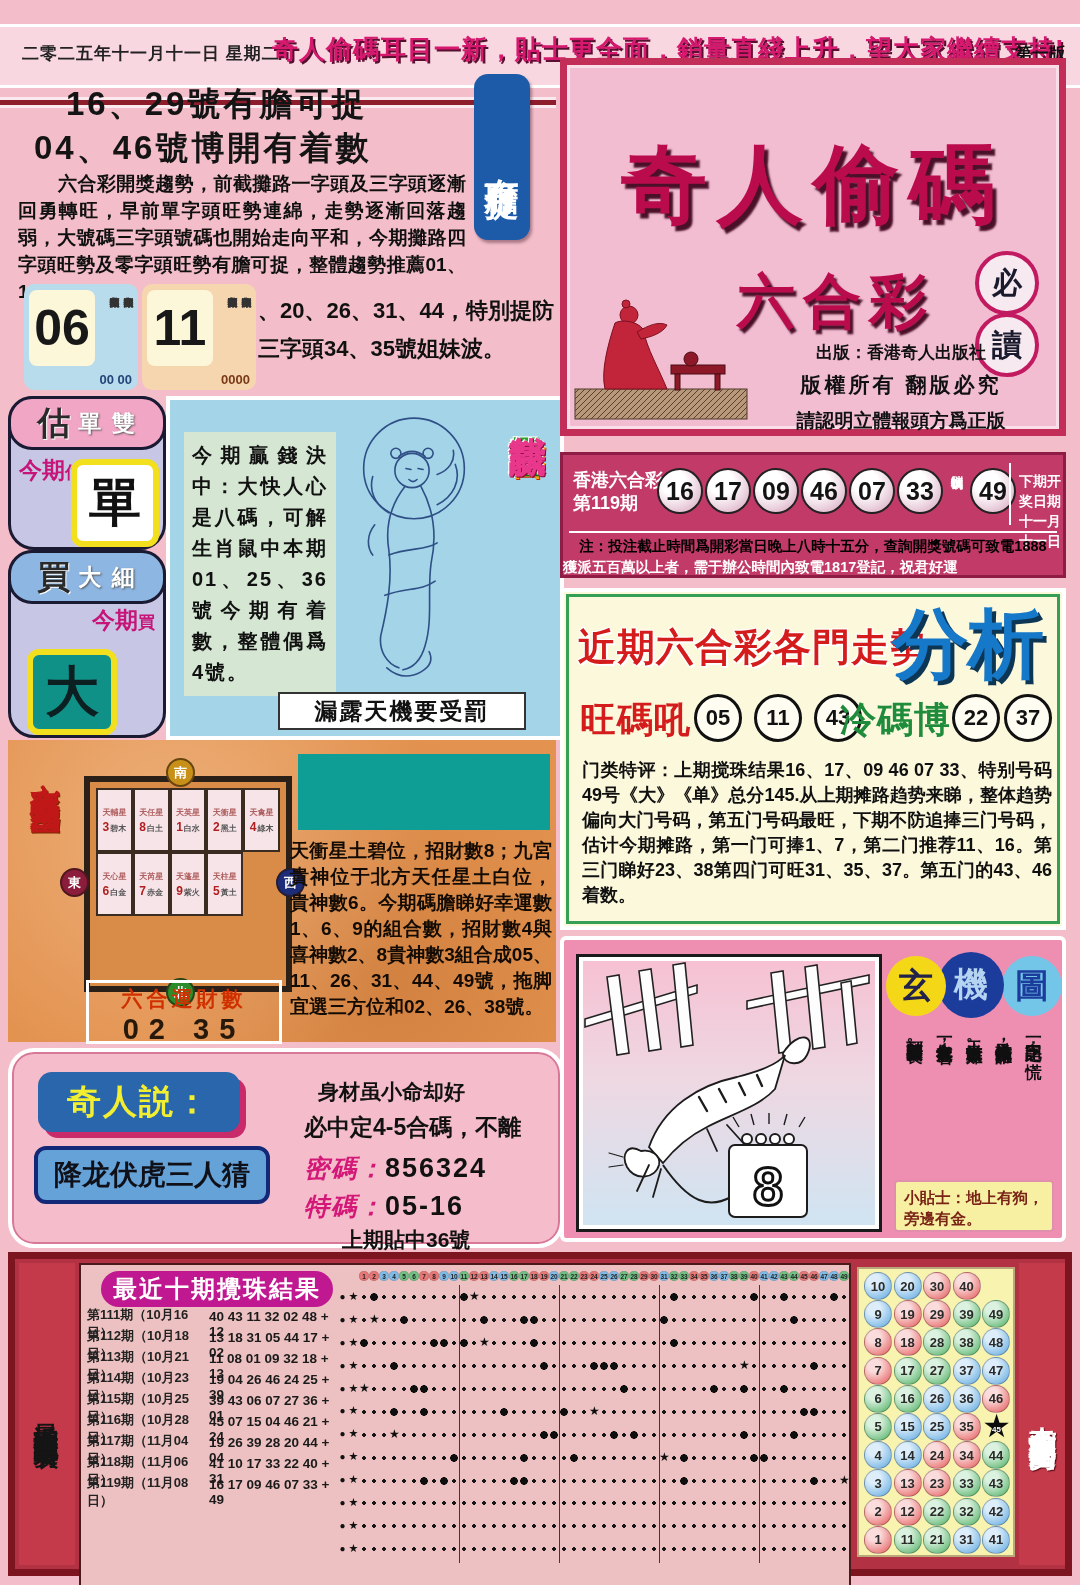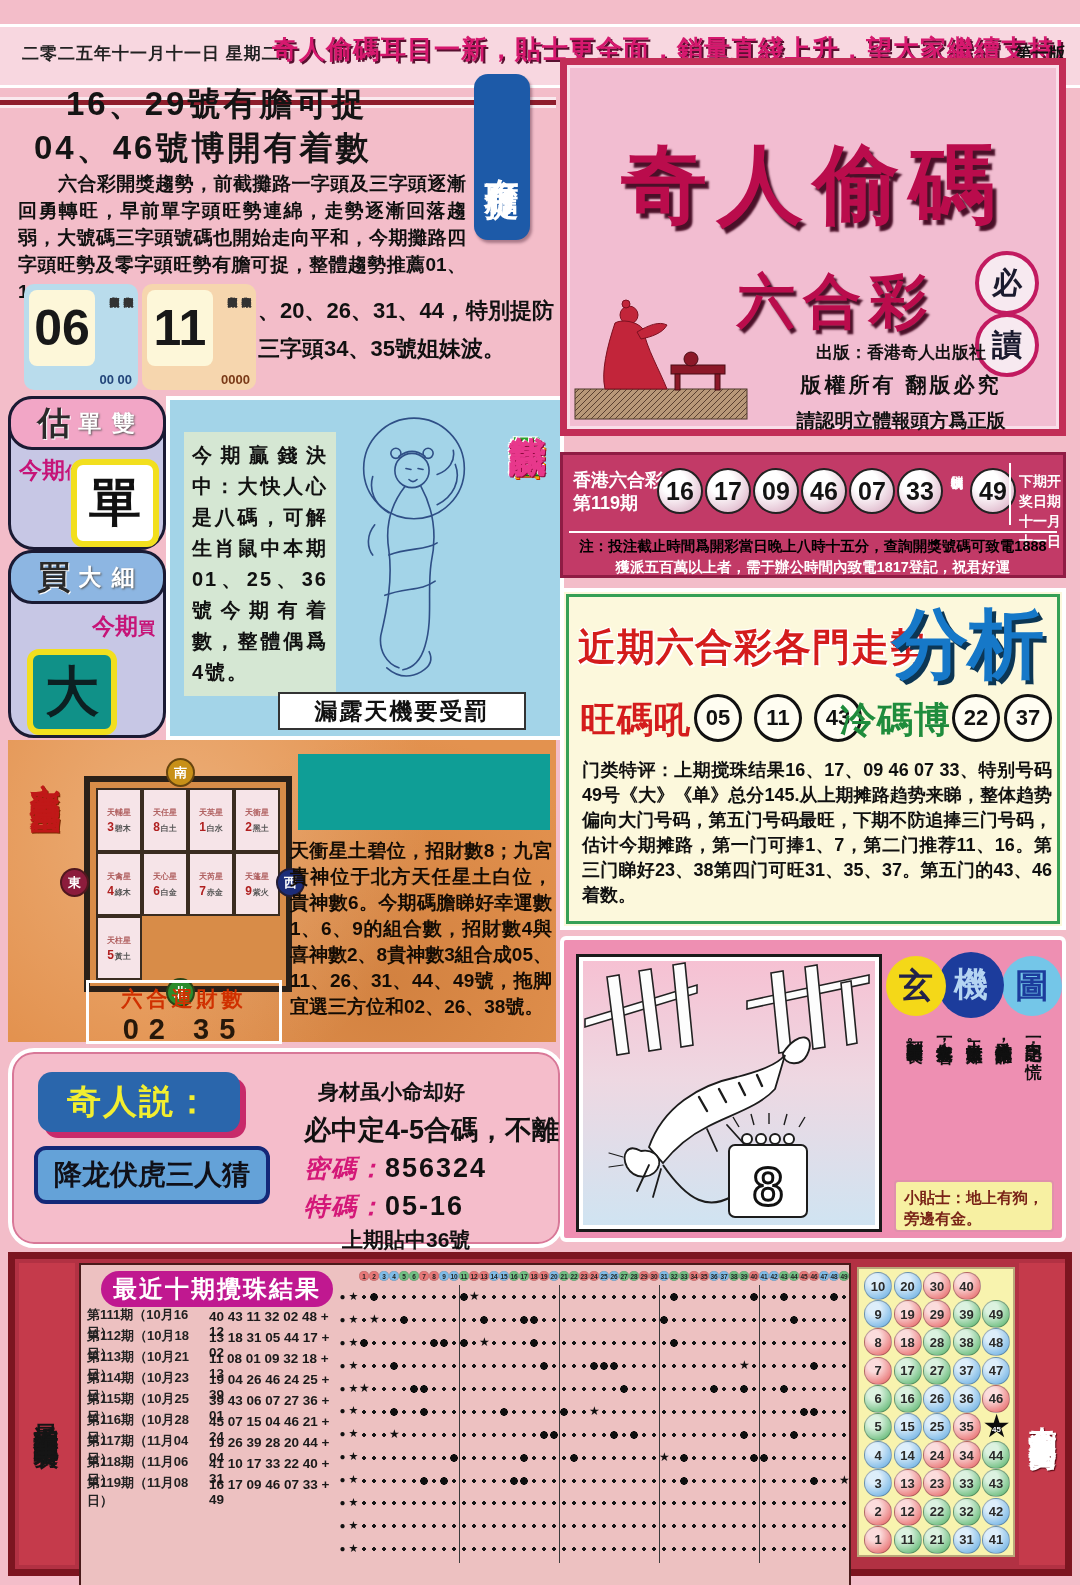--- a/index.html
+++ b/index.html
@@ -34,61 +34,61 @@
 
   
   .gbox{left:8px;width:152px;background:#c7c7e5;border:3px solid #1a1a33;border-radius:26px;}
   #g1{top:396px;height:148px;} #g2{top:550px;height:182px;}
   .ghead{left:-3px;top:-3px;width:152px;height:48px;border:3px solid #1a1a33;border-radius:24px;display:flex;align-items:center;justify-content:center;gap:8px;}
   #g1 .ghead{background:#f2a6c6;} #g2 .ghead{background:#8db6e2;}
   .gbig{font-size:33px;font-weight:900;color:#2a2a2a;text-shadow:1px 1px 0 #fff;}
   .gsmall{font-size:23px;font-weight:900;color:#fff;text-shadow:1px 1px 2px #555;letter-spacing:2px;}
   .gnow{font-size:23px;font-weight:900;color:#c61478;}
   .gnow .sm{font-size:17px;}
-  #g1 .gnow{left:8px;top:56px;} #g2 .gnow{right:8px;top:58px;margin-left:24px;}
+  #g1 .gnow{left:8px;top:56px;} #g2 .gnow{right:8px;top:52px;margin-left:24px;}
   .gval{border:6px solid #f2df1e;border-radius:12px;font-weight:900;}
   #g1 .gval{left:60px;top:60px;width:76px;height:76px;background:#fff;font-size:52px;color:#111;}
   #g2 .gval{left:16px;top:96px;width:78px;height:74px;background:#109188;font-size:54px;color:#0c2022;}
 
   
   #childbox{left:166px;top:396px;width:390px;height:336px;background:#a3d4e8;border:4px solid #fff;}
   .celadon{left:14px;top:32px;width:152px;height:264px;background:#d5e7d3;padding:8px 8px;box-sizing:border-box;font-size:20px;font-weight:bold;line-height:31px;letter-spacing:2px;color:#111;text-align:justify;}
   .childsvg{left:158px;top:4px;width:172px;height:292px;}
   .ctitle{right:8px;top:8px;width:50px;display:flex;flex-direction:column;align-items:center;font-weight:900;}
   .ct1{font-size:37px;color:#f0a312;text-shadow:1px 1px 0 #c03000,-1px -1px 0 #fff;}
   .ct2{font-size:37px;color:#2ca42c;text-shadow:1px 1px 0 #0a5a0a,-1px -1px 0 #fff;}
   .ct3{font-size:37px;color:#e8388c;text-shadow:1px 1px 0 #8c0a3c,-1px -1px 0 #fff;}
   .ccaption{left:108px;bottom:6px;width:244px;height:34px;background:#fff;border:2px solid #333;font-size:23px;font-weight:900;color:#111;letter-spacing:2px;}
 
   
   #palace{left:8px;top:740px;width:548px;height:302px;background:#e3924f;
           background-image:radial-gradient(circle at 30% 30%,rgba(255,230,200,.35),rgba(0,0,0,0) 60%),radial-gradient(circle at 70% 80%,rgba(160,80,20,.25),rgba(0,0,0,0) 55%);}
   .ptitle{left:16px;top:20px;height:268px;font-size:30px;font-weight:900;color:#c01818;letter-spacing:3px;text-shadow:1px 1px 0 #7a2a00;}
-  .pgridwrap{left:76px;top:36px;width:184px;height:192px;border:6px solid #2a2018;background:#d88c48;padding:6px;box-sizing:content-box;display:grid;grid-template-columns:repeat(4,1fr);grid-template-rows:repeat(3,1fr);}
+  .pgridwrap{left:76px;top:36px;width:184px;height:192px;border:6px solid #2a2018;background:#d88c48;padding:6px;box-sizing:content-box;display:grid;grid-template-columns:repeat(5,1fr);grid-template-rows:repeat(3,1fr);}
   .pcell9{background:#f6e4e8;border:2px solid #3a2c20;display:flex;flex-direction:column;align-items:center;justify-content:center;gap:2px;}
   .pcell9 .c1{font-size:8px;color:#b06060;font-weight:bold;}
   .pcell9 .c2{font-size:8px;color:#555;font-weight:bold;}
   .pcell9 .cn{font-size:12px;font-weight:900;color:#b02020;margin-right:1px;}
   .dcirc{width:25px;height:25px;border-radius:50%;color:#fff;font-size:13px;font-weight:900;border:2px solid rgba(40,20,10,.6);}
   .d-s{left:158px;top:18px;background:#c89018;} .d-n{left:158px;top:238px;background:#2c8c2c;}
   .d-e{left:52px;top:128px;background:#8c1c3c;} .d-w{left:268px;top:128px;background:#1c2c78;}
   .money{left:78px;top:240px;width:190px;height:58px;border:3px solid #fff;}
   .mtitle{font-size:21px;font-weight:900;color:#d03000;text-align:center;letter-spacing:4px;margin-top:2px;}
   .mnums{font-size:29px;font-weight:900;color:#26180a;text-align:center;letter-spacing:10px;}
   .tealrect{left:290px;top:14px;width:252px;height:76px;background:#0f9e96;}
   .ppara{left:282px;top:98px;width:262px;font-size:19px;font-weight:900;line-height:26px;color:#140c04;text-align:justify;}
 
   
   #says{left:8px;top:1048px;width:548px;height:192px;background:#f5bdcb;border:4px solid #fff;border-radius:26px;box-shadow:inset 0 0 0 2px #d87898;}
   .saystitle{left:26px;top:20px;width:202px;height:60px;background:#2a66ac;border-radius:14px;box-shadow:6px 6px 0 #c82a6a;font-size:34px;font-weight:900;color:#f2ee30;letter-spacing:2px;}
   .riddle{left:22px;top:94px;width:228px;height:50px;background:#64a2d8;border:4px solid #142878;border-radius:12px;font-size:28px;font-weight:900;color:#101018;}
   .provide{left:18px;top:154px;font-size:26px;font-weight:900;}
   .provide .lab{color:#d41878;} .provide .val{color:#222;font-size:25px;letter-spacing:1px;}
   .r1{left:306px;top:26px;font-size:21px;font-weight:900;color:#111;}
-  .r2{left:292px;top:60px;font-size:27px;font-weight:900;color:#111;}
+  .r2{left:292px;top:60px;font-size:23px;font-weight:900;color:#111;}
   .kv{font-weight:900;}
   .kv .lab{color:#d41878;font-size:25px;font-style:italic;letter-spacing:2px;}
   .kv .val{color:#111;font-size:27px;letter-spacing:2px;}
   .pw{left:292px;top:100px;} .sp{left:292px;top:138px;}
   .last{left:330px;top:174px;font-size:21px;font-weight:900;color:#111;}
 
   
   #masthead{left:560px;top:58px;width:506px;height:378px;background:#f2bdd1;border:7px solid #c22e57;box-shadow:inset 0 0 0 3px #f9dde8;box-sizing:border-box;}
   .mhtitle{left:0;top:62px;width:100%;text-align:center;font-size:86px;font-weight:900;color:#ba0c4c;letter-spacing:10px;text-shadow:4px 5px 2px #4a1028;}
   .mhsub{left:170px;top:198px;font-size:58px;font-weight:900;color:#ba0c4c;letter-spacing:8px;text-shadow:3px 4px 2px #4a1028;}
@@ -103,21 +103,21 @@
   
   #results{left:560px;top:452px;width:506px;height:126px;background:#c23a67;border:3px solid #8f1c44;box-sizing:border-box;}
   .rorg{left:10px;top:14px;width:90px;color:#fff;font-weight:bold;font-size:18px;line-height:23px;}
   .rballs{left:94px;top:10px;display:flex;gap:2px;align-items:center;position:absolute;}
   .rball{width:42px;height:42px;border-radius:50%;background:radial-gradient(circle at 35% 30%,#ffffff 0 30%,#d8a8c0 95%);border:2px solid #222;font-size:25px;font-weight:900;color:#131313;display:flex;align-items:center;justify-content:center;flex:none;}
   .rspec{font-size:12px;color:#fff;font-weight:900;margin:0 3px;letter-spacing:1px;height:52px;}
   .rdiv{left:446px;top:8px;width:2px;height:62px;background:#fff;}
   .rnext{left:450px;top:16px;width:54px;color:#fff;font-weight:900;font-size:14px;line-height:20px;text-align:center;}
   .rline{left:6px;top:76px;width:488px;height:2px;background:#fff;}
   .rnote1{left:0;top:82px;width:100%;text-align:center;color:#000000;font-weight:bold;font-size:14.5px;}
-  .rnote2{left:0;top:103px;width:100%;text-align:center;color:#fff;font-weight:bold;font-size:14.5px;}
+  .rnote2{left:0;top:103px;width:100%;text-align:left;color:#fff;font-weight:bold;font-size:14.5px;}
 
   
   #analysis{left:560px;top:588px;width:506px;height:342px;background:#fcf8dc;border:4px solid #fff;box-sizing:border-box;}
   .agreen{position:absolute;inset:2px;border:3px solid #35a055;pointer-events:none;}
   .ared{left:14px;top:30px;font-size:38px;font-weight:900;color:#d41c1c;letter-spacing:1px;text-shadow:2px 2px 0 #fff,-1px -1px 0 #fff,1px -1px 0 #fff,-1px 1px 0 #fff;}
   .ablue{left:328px;top:2px;font-size:76px;font-weight:900;color:#1678c8;text-shadow:4px 4px 0 #0c3654;}
   .hlabel{left:16px;top:104px;font-size:36px;font-weight:900;color:#d41c1c;letter-spacing:1px;}
   .clabel{left:276px;top:104px;font-size:36px;font-weight:900;color:#1f8c3c;letter-spacing:1px;}
   #hot-balls{left:130px;top:102px;display:flex;gap:12px;position:absolute;}
   #cold-balls{left:388px;top:102px;display:flex;gap:4px;position:absolute;}

